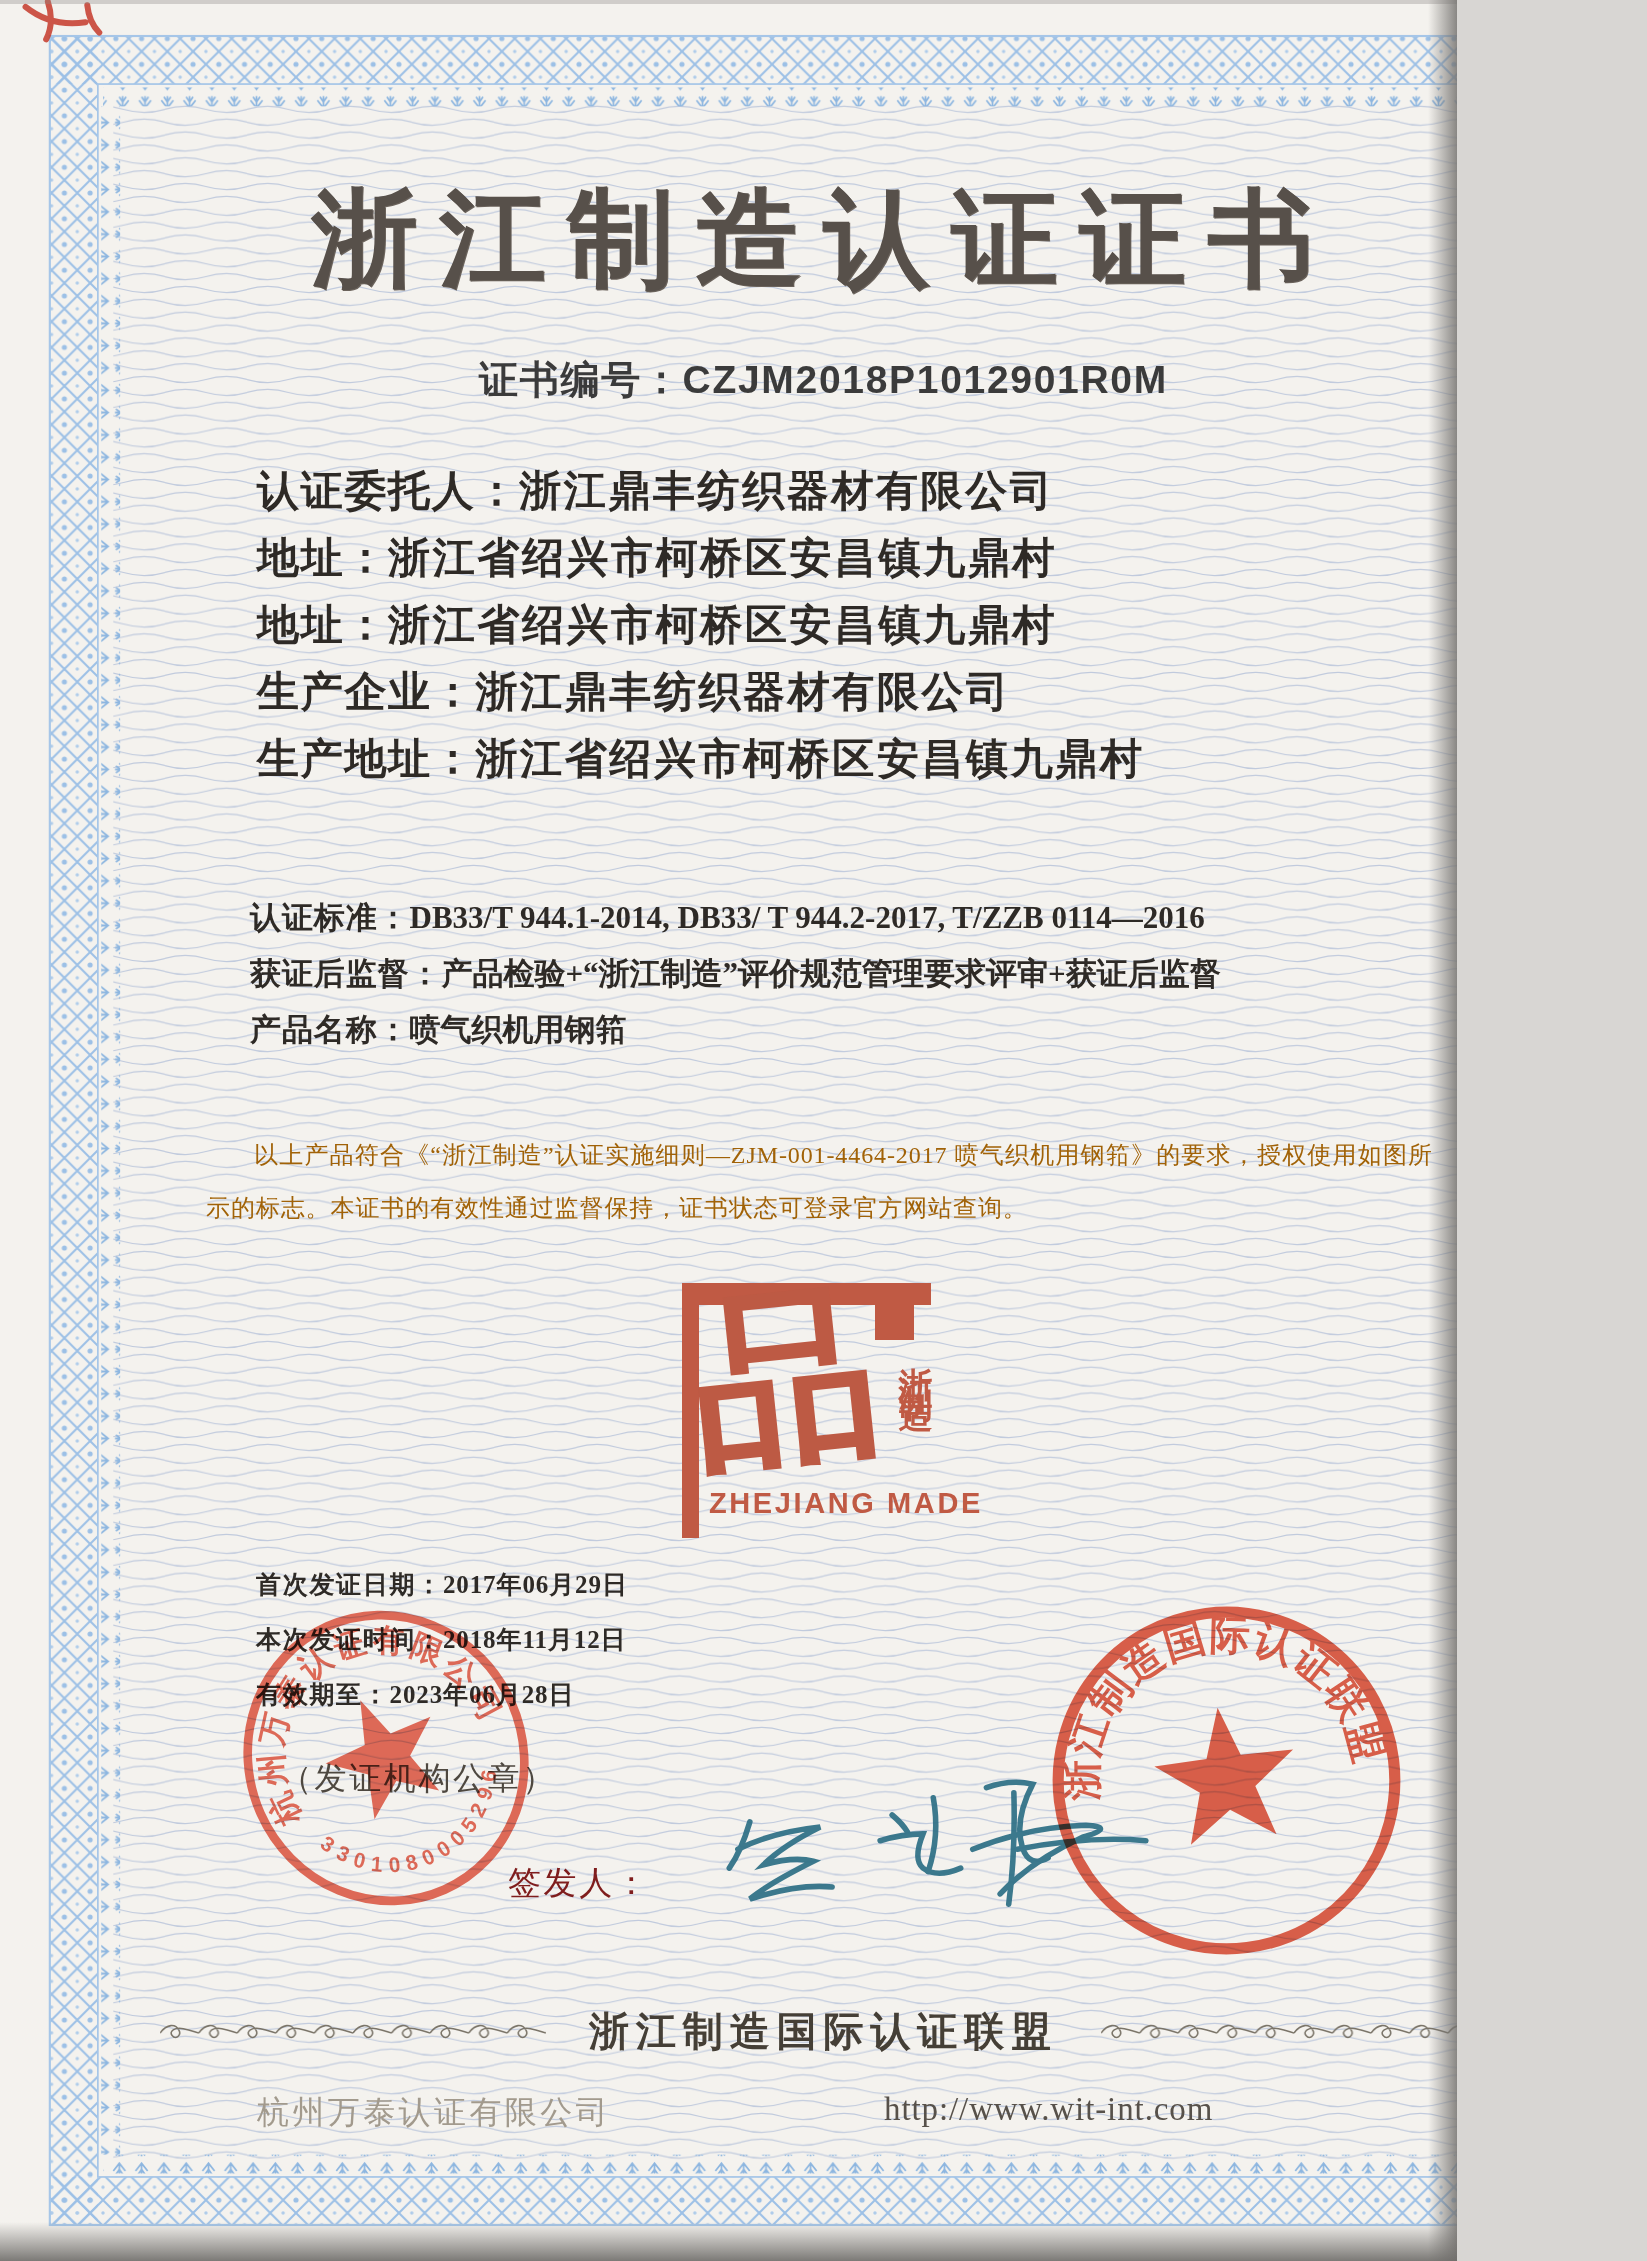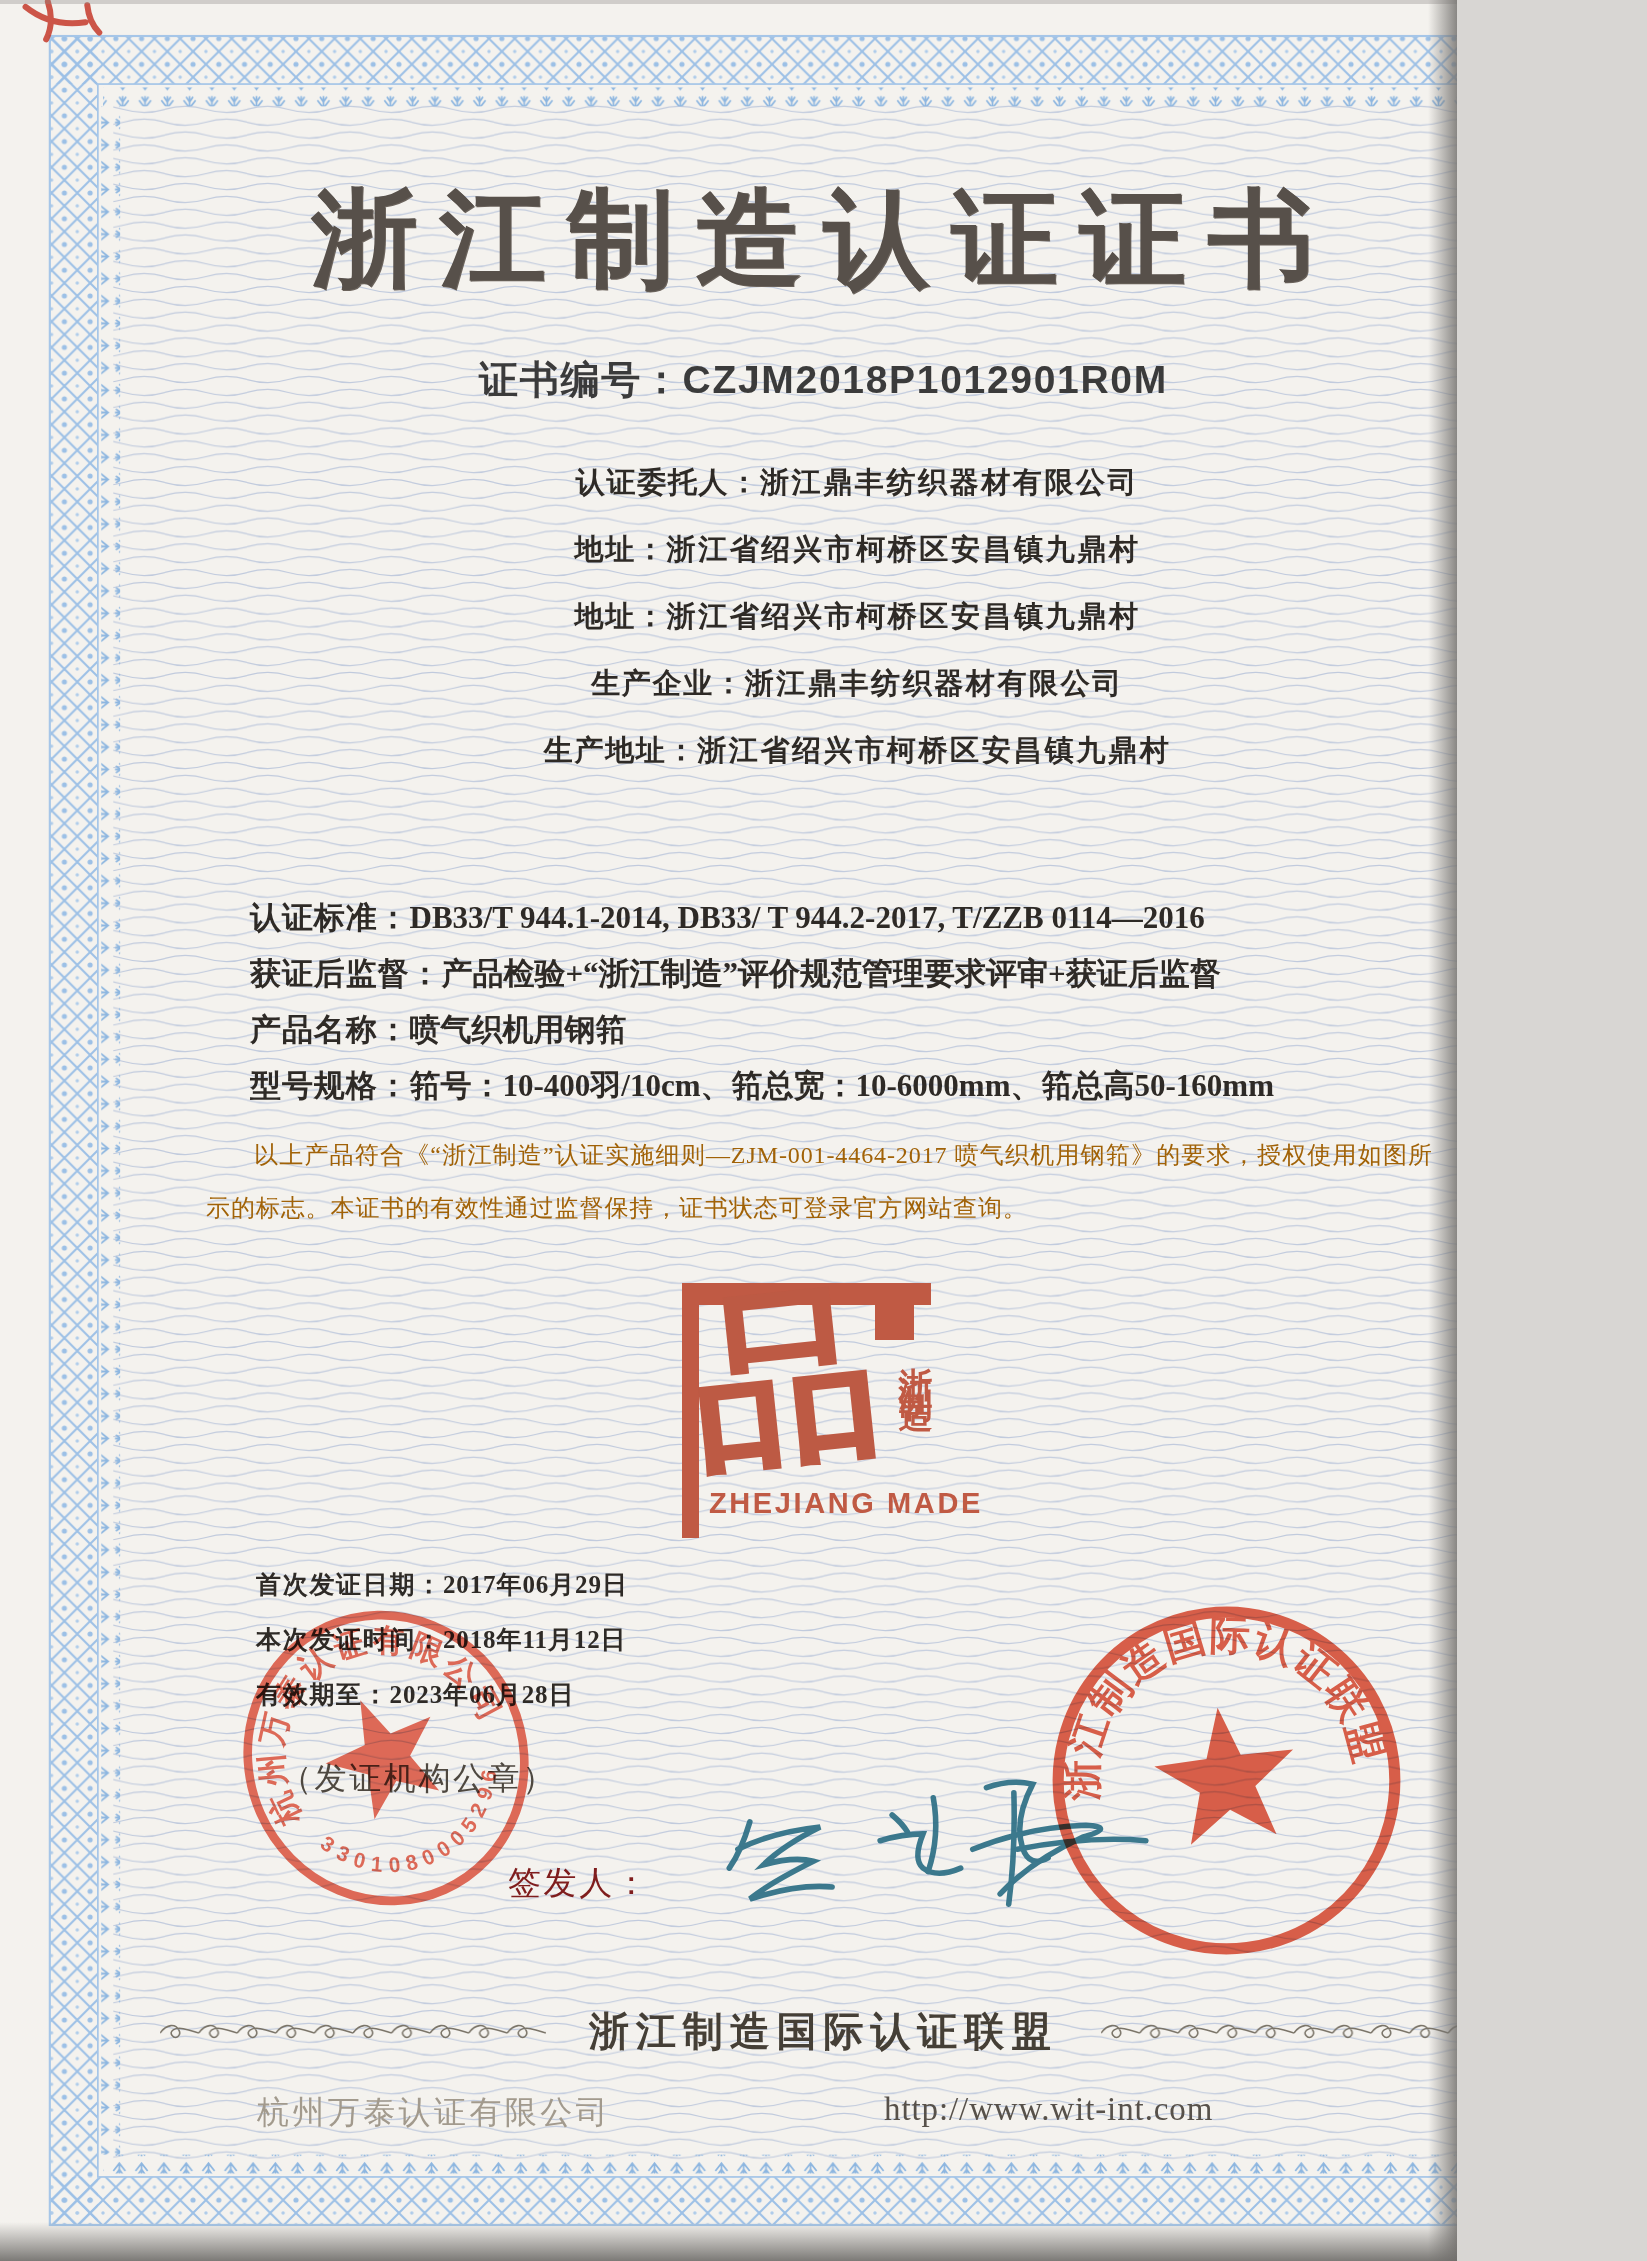--- a/index.html
+++ b/index.html
@@ -19,21 +19,21 @@
     color:#57504a; text-shadow:0.9px 0.9px 0 #6b635c;
   }
   .certno{
     left:0; top:353px; width:1647px; text-align:center;
     font-family:"Liberation Sans", sans-serif;
     font-size:39px; font-weight:700; color:#3b3b3b; letter-spacing:1.7px;
   }
 
   
   .fields{left:257px; top:463px; width:1201px;}
-  .fields .line{height:67px; font-size:29px; white-space:nowrap;text-align:center;}
+  .fields .line{height:67px; font-size:42px; white-space:nowrap;}
   .fields .lab{font-weight:700; color:#2e2a26; letter-spacing:1.7px;}
   .fields .val{font-weight:700; color:#2e2a26; letter-spacing:2.6px;}
 
   .specs{left:250px; top:897px; width:1287px;}
   .specs .line{height:56px; font-size:31px; white-space:nowrap;}
   .specs .lab{font-weight:700; color:#2e2a26; letter-spacing:0.9px;}
   .specs .val{font-weight:700; color:#2e2a26;}
 
   .statement{
     left:206px; top:1129px; width:1227px;
@@ -147,23 +147,20 @@
 
   <div class="abs specs">
     <div class="line">
       <span class="lab">认证标准：</span><span class="val">DB33/T 944.1-2014, DB33/ T 944.2-2017, T/ZZB 0114—2016</span>
     </div>
     <div class="line">
       <span class="lab">获证后监督：</span><span class="val">产品检验+“浙江制造”评价规范管理要求评审+获证后监督</span>
     </div>
     <div class="line">
       <span class="lab">产品名称：</span><span class="val">喷气织机用钢筘</span>
-    </div>
-    <div class="line">
-      <span class="lab">型号规格：</span><span class="val">筘号：10-400羽/10cm、筘总宽：10-6000mm、筘总高50-160mm</span>
     </div>
   </div>
 
   <div class="abs statement">以上产品符合《“浙江制造”认证实施细则—ZJM-001-4464-2017 喷气织机用钢筘》的要求，授权使用如图所示的标志。本证书的有效性通过监督保持，证书状态可登录官方网站查询。</div>
 
   <div class="abs logo-frame"></div>
   <div class="abs logo-stub"></div>
   <div class="abs logo-glyph">品</div>
   <div class="abs logo-side">浙江制造</div>
   <div class="abs logo-caption">ZHEJIANG MADE</div>

